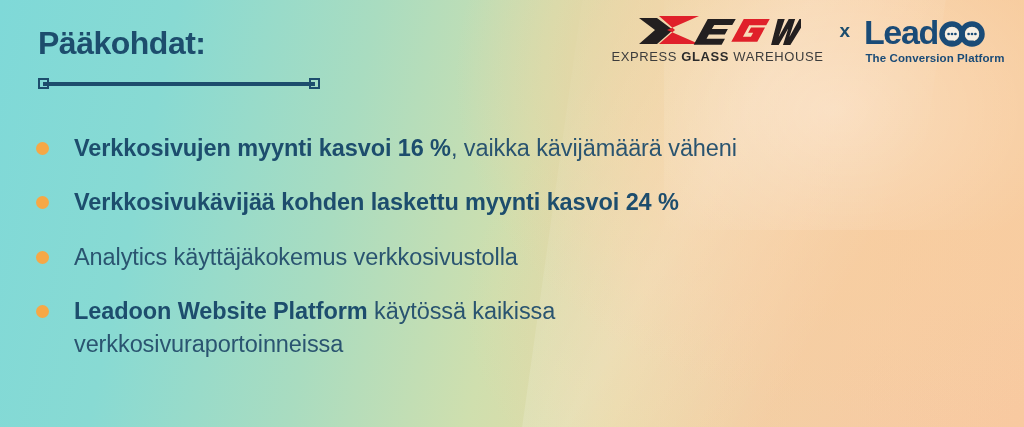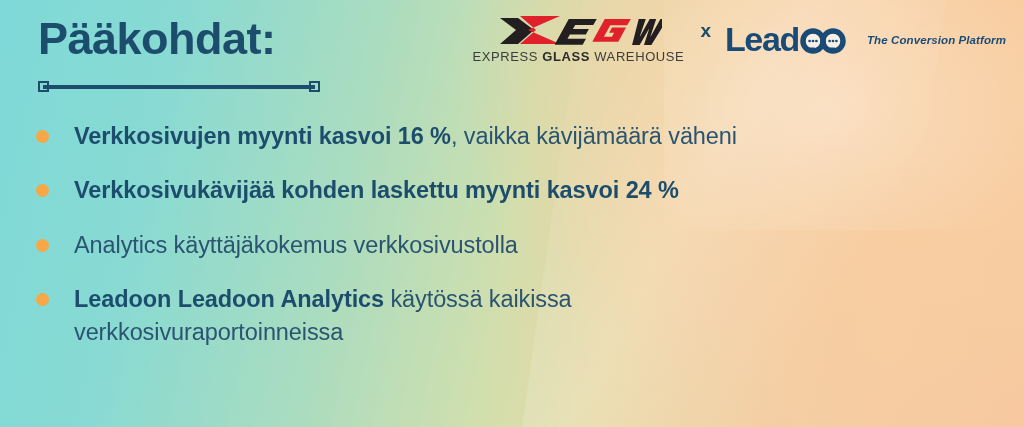--- a/index.html
+++ b/index.html
@@ -56,26 +56,27 @@
   }
 
   
   .heading-block {
     position: absolute;
     left: 38px;
     top: 14px;
     z-index: 4;
   }
   .page-title {
-    font-size: 45px;
+    font-size: 32px;
     font-weight: 700;
     letter-spacing: -0.5px;
     color: #1d4d6d;
     line-height: 1.1;
     white-space: nowrap;
+    margin-top: 12px;
   }
   .title-divider {
     position: relative;
     margin-top: 17px;
     width: 282px;
     height: 12px;
   }
   .title-divider .bar {
     position: absolute;
     left: 5px;
@@ -93,21 +94,21 @@
     background: transparent;
     box-sizing: border-box;
   }
   .title-divider .cap.left  { left: 0px; }
   .title-divider .cap.right { right: 0px; }
 
   
   .bullets {
     position: absolute;
     left: 36px;
-    top: 120px;
+    top: 132px;
     width: 950px;
     z-index: 4;
   }
   .bullet-row {
     display: flex;
     align-items: flex-start;
     margin-bottom: 21px;
   }
   .bullet-dot {
     flex: 0 0 auto;
@@ -162,36 +163,35 @@
 
   .cross-x {
     font-size: 19px;
     font-weight: 700;
     color: #1d4d6d;
     margin: 0 14px 16px 4px;
   }
 
   .leadoo-logo {
     display: flex;
-    flex-direction: row;
+    flex-direction: column;
     align-items: center;
   }
   .leadoo-mark {
     position: relative;
     width: 142px;
     height: 37px;
   }
   .leadoo-tag {
     font-size: 11.5px;
     font-weight: 700;
     color: #1a4b77;
     letter-spacing: 0.1px;
     margin-top: 1px;
     white-space: nowrap;
-    font-style: italic;
   }
 </style>
 </head>
 <body>
 
 <div id="slide">
 
   <div class="heading-block">
     <div class="page-title">Pääkohdat:</div>
     <div class="title-divider">
@@ -213,21 +213,21 @@
       <span class="bullet-text"><span class="b">Verkkosivukävijää kohden laskettu myynti kasvoi 24 %</span><span></span></span>
     </div>
 
     <div class="bullet-row">
       <span class="bullet-dot"></span>
       <span class="bullet-text"><span class="b"></span><span>Analytics käyttäjäkokemus verkkosivustolla</span></span>
     </div>
 
     <div class="bullet-row">
       <span class="bullet-dot"></span>
-      <span class="bullet-text" style="max-width:700px"><span class="b">Leadoon Leadoon Analytics</span><span> käytössä kaikissa verkkosivuraportoinneissa</span></span>
+      <span class="bullet-text" style="max-width:700px"><span class="b">Leadoon Website Platform</span><span> käytössä kaikissa verkkosivuraportoinneissa</span></span>
     </div>
 
   </div>
 
   <div class="logo-bar">
 
     <div class="egw-logo">
       <div class="egw-mark">
         <svg viewBox="0 0 168 34" width="168" height="34" xmlns="http://www.w3.org/2000/svg">
 

